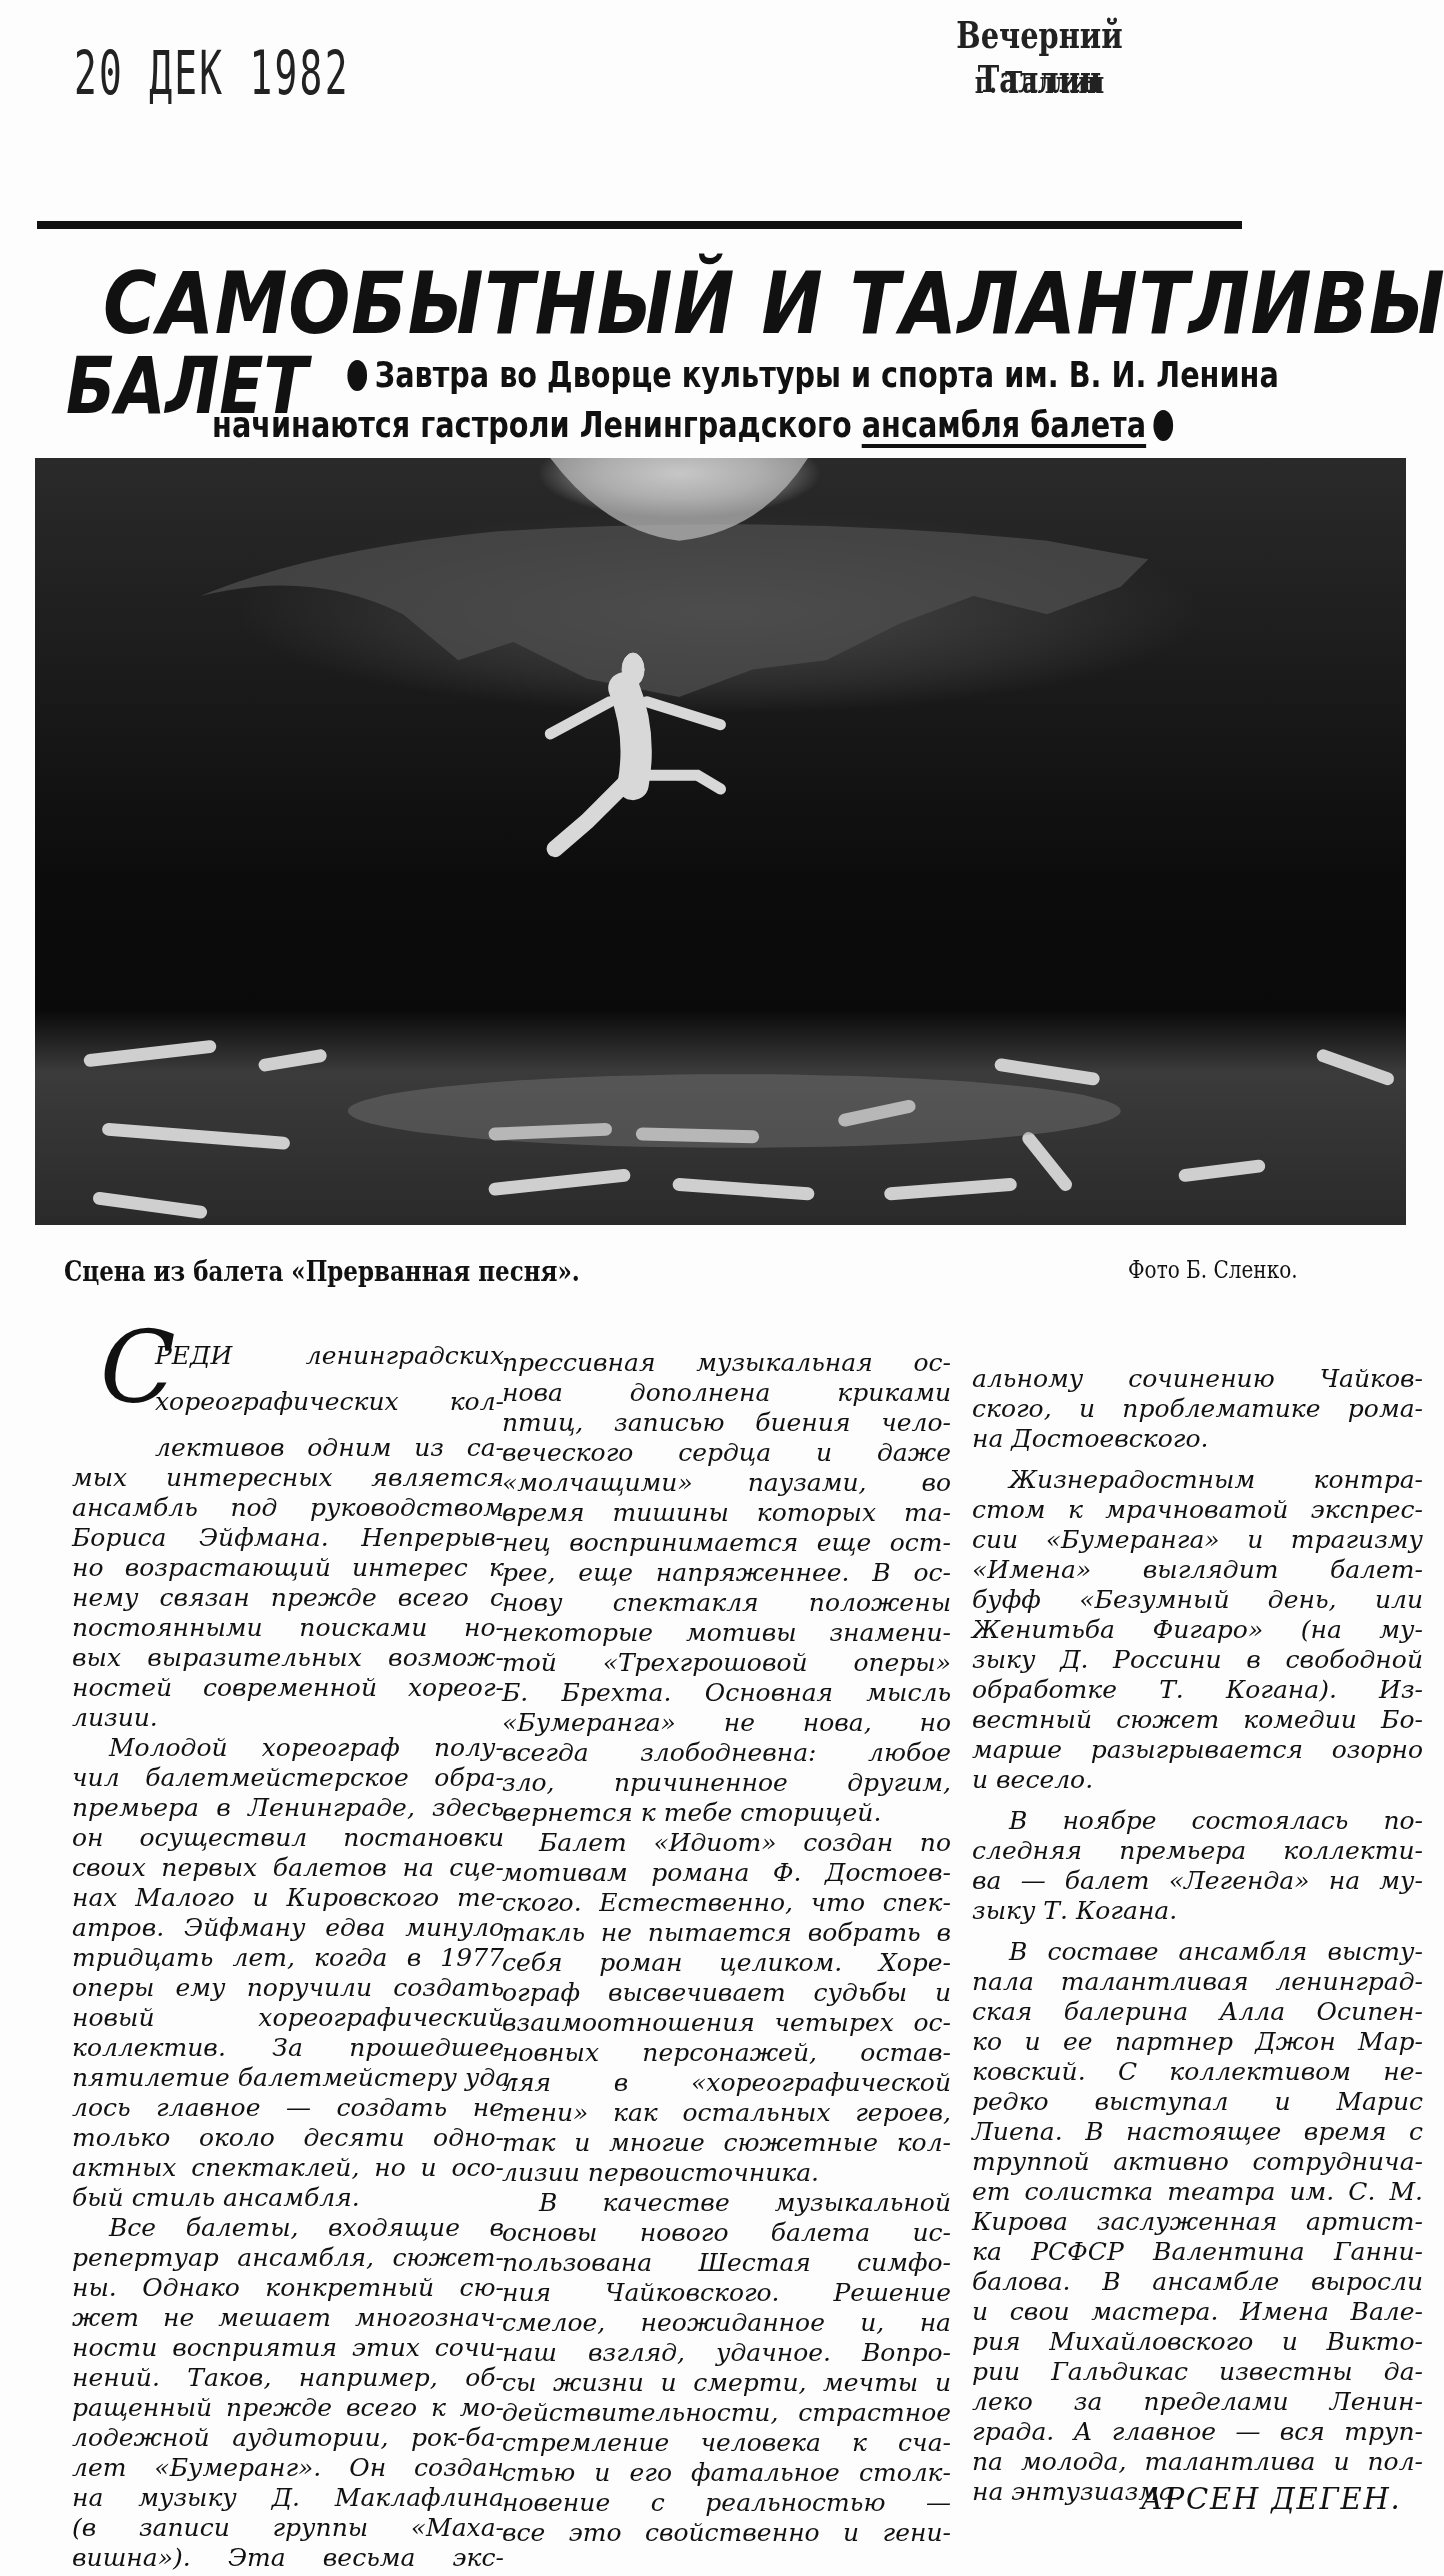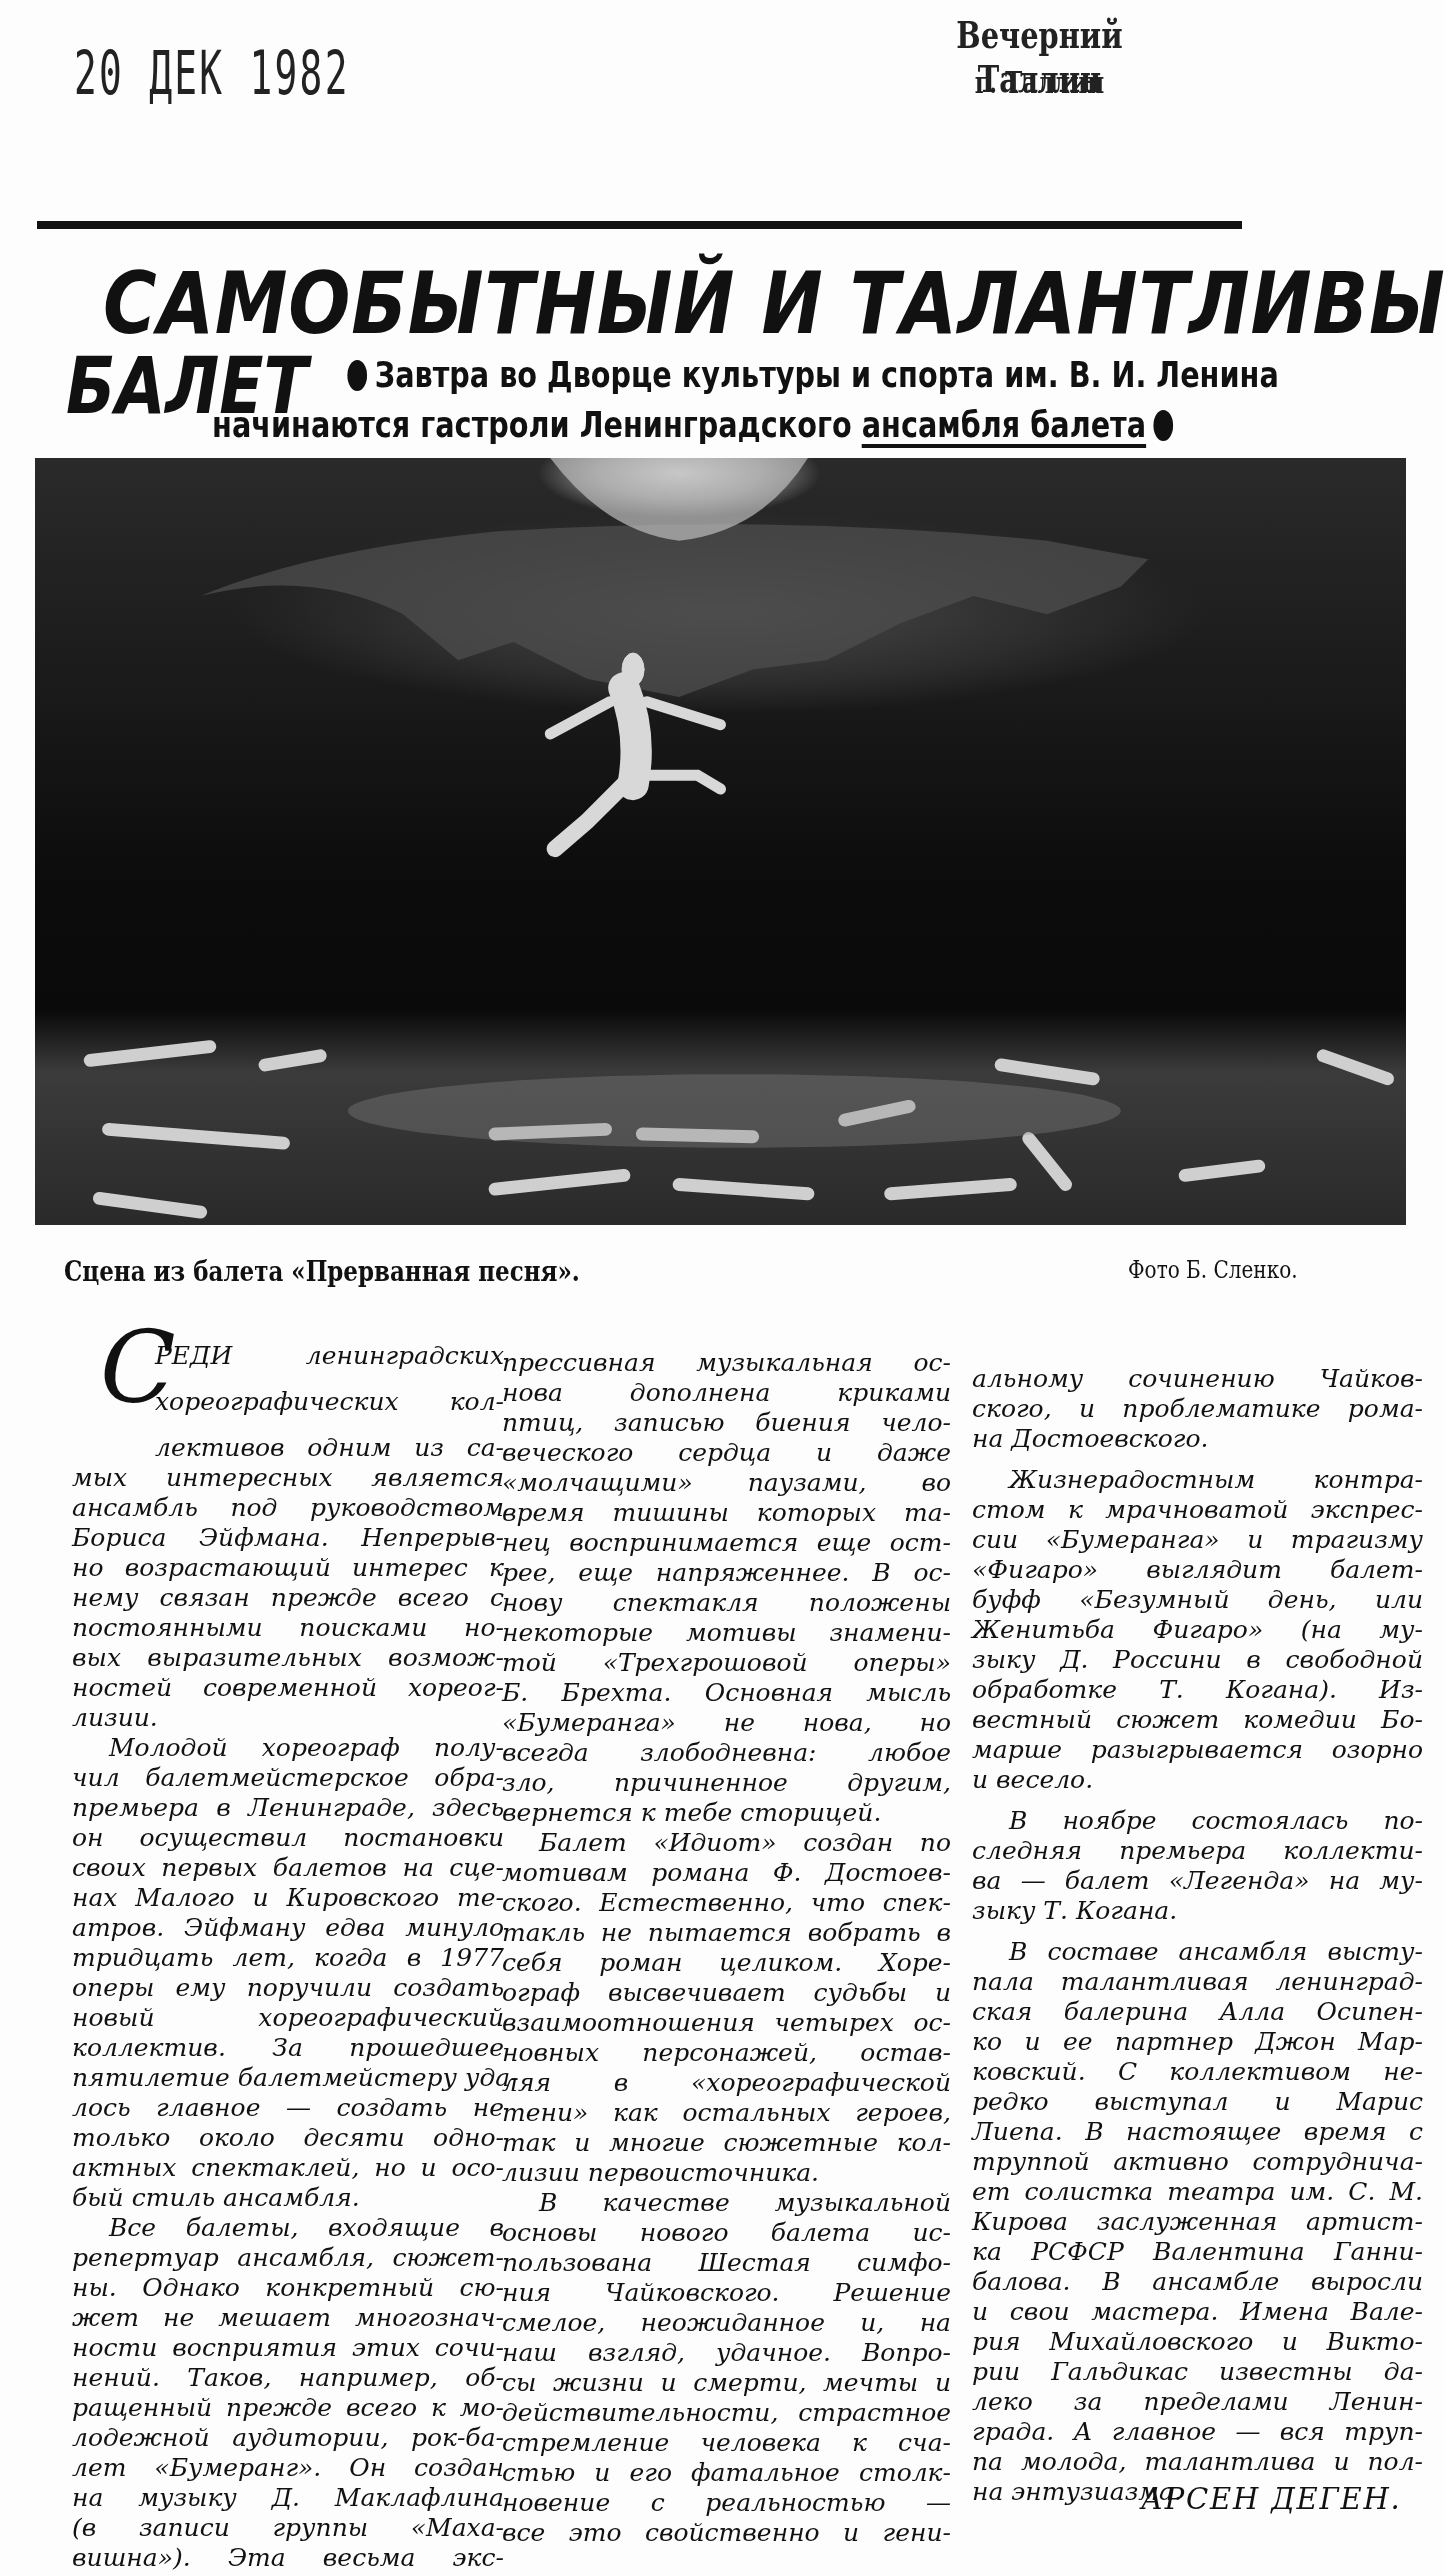--- a/index.html
+++ b/index.html
@@ -222,21 +222,21 @@
     <span class="ln">все это свойственно и гени-</span>
   </div>
 <div class="col col3">
     <span class="ln">альному сочинению Чайков-</span>
     <span class="ln">ского, и проблематике рома-</span>
     <span class="ln last">на Достоевского.</span>
     <span class="gap"></span>
     <span class="ln indent">Жизнерадостным контра-</span>
     <span class="ln">стом к мрачноватой экспрес-</span>
     <span class="ln">сии «Бумеранга» и трагизму</span>
-    <span class="ln">«Фигаро» выглядит балет-</span>
+    <span class="ln">«Имена» выглядит балет-</span>
     <span class="ln">буфф «Безумный день, или</span>
     <span class="ln">Женитьба Фигаро» (на му-</span>
     <span class="ln">зыку Д. Россини в свободной</span>
     <span class="ln">обработке Т. Когана). Из-</span>
     <span class="ln">вестный сюжет комедии Бо-</span>
     <span class="ln">марше разыгрывается озорно</span>
     <span class="ln last">и весело.</span>
     <span class="gap"></span>
     <span class="ln indent">В ноябре состоялась по-</span>
     <span class="ln">следняя премьера коллекти-</span>

